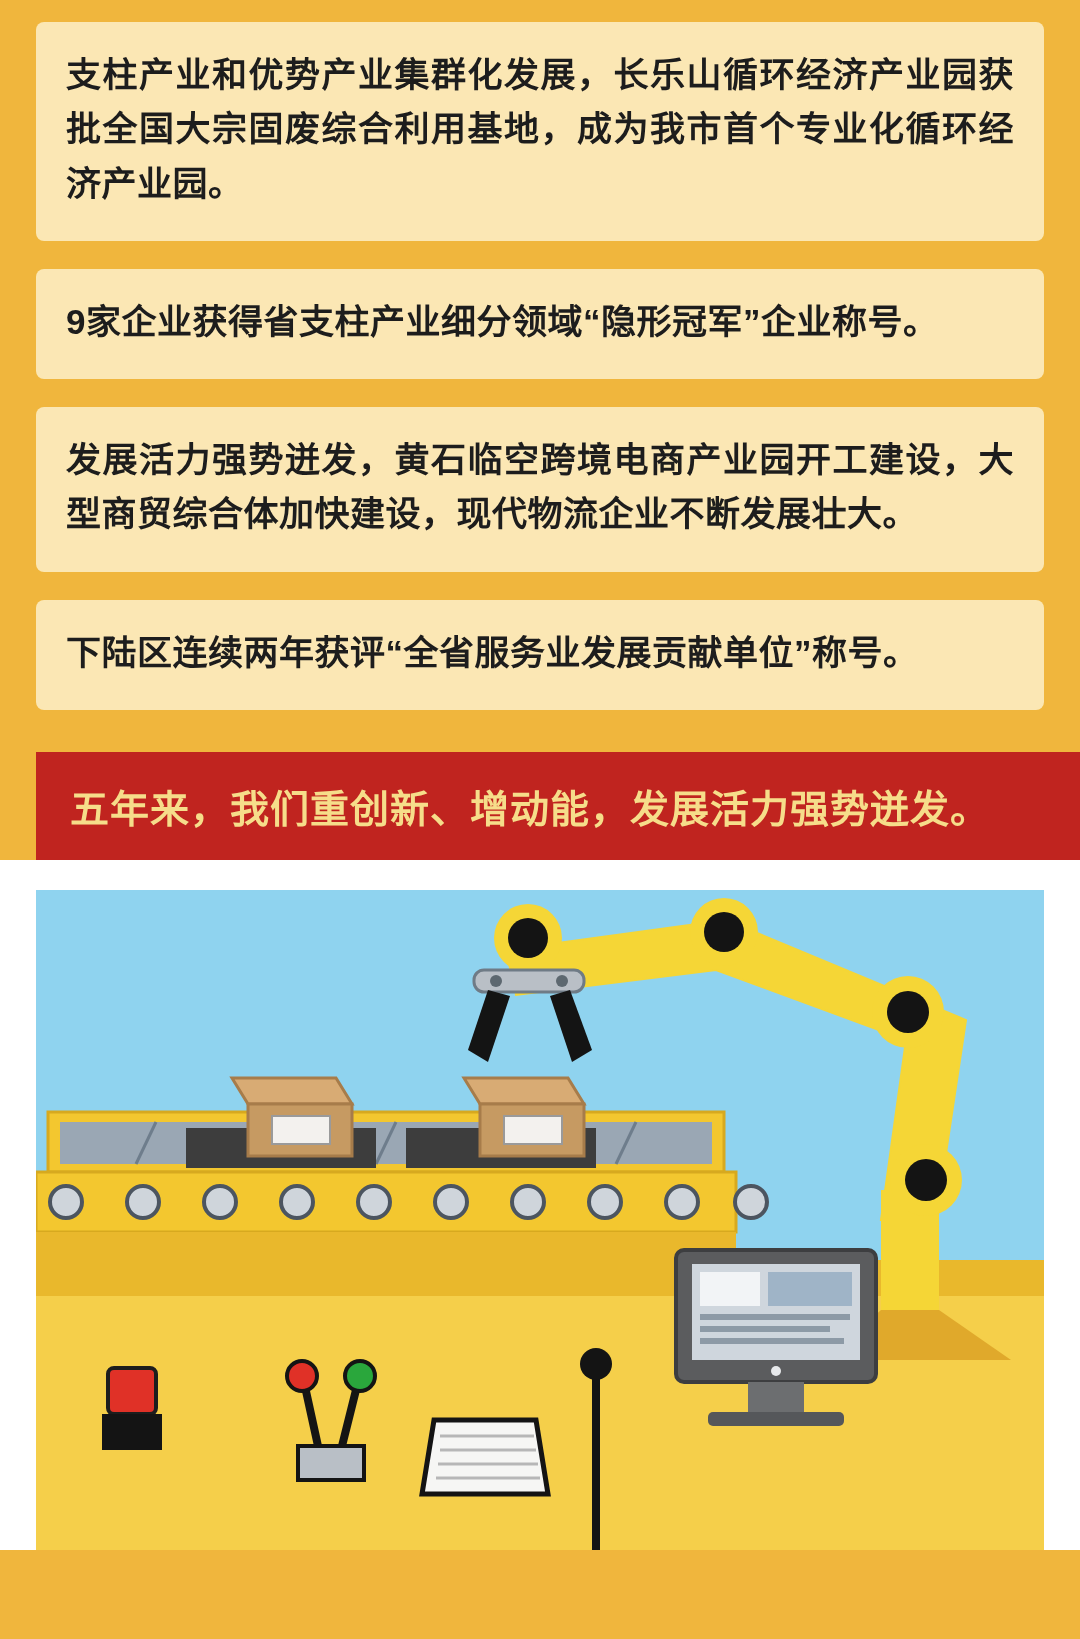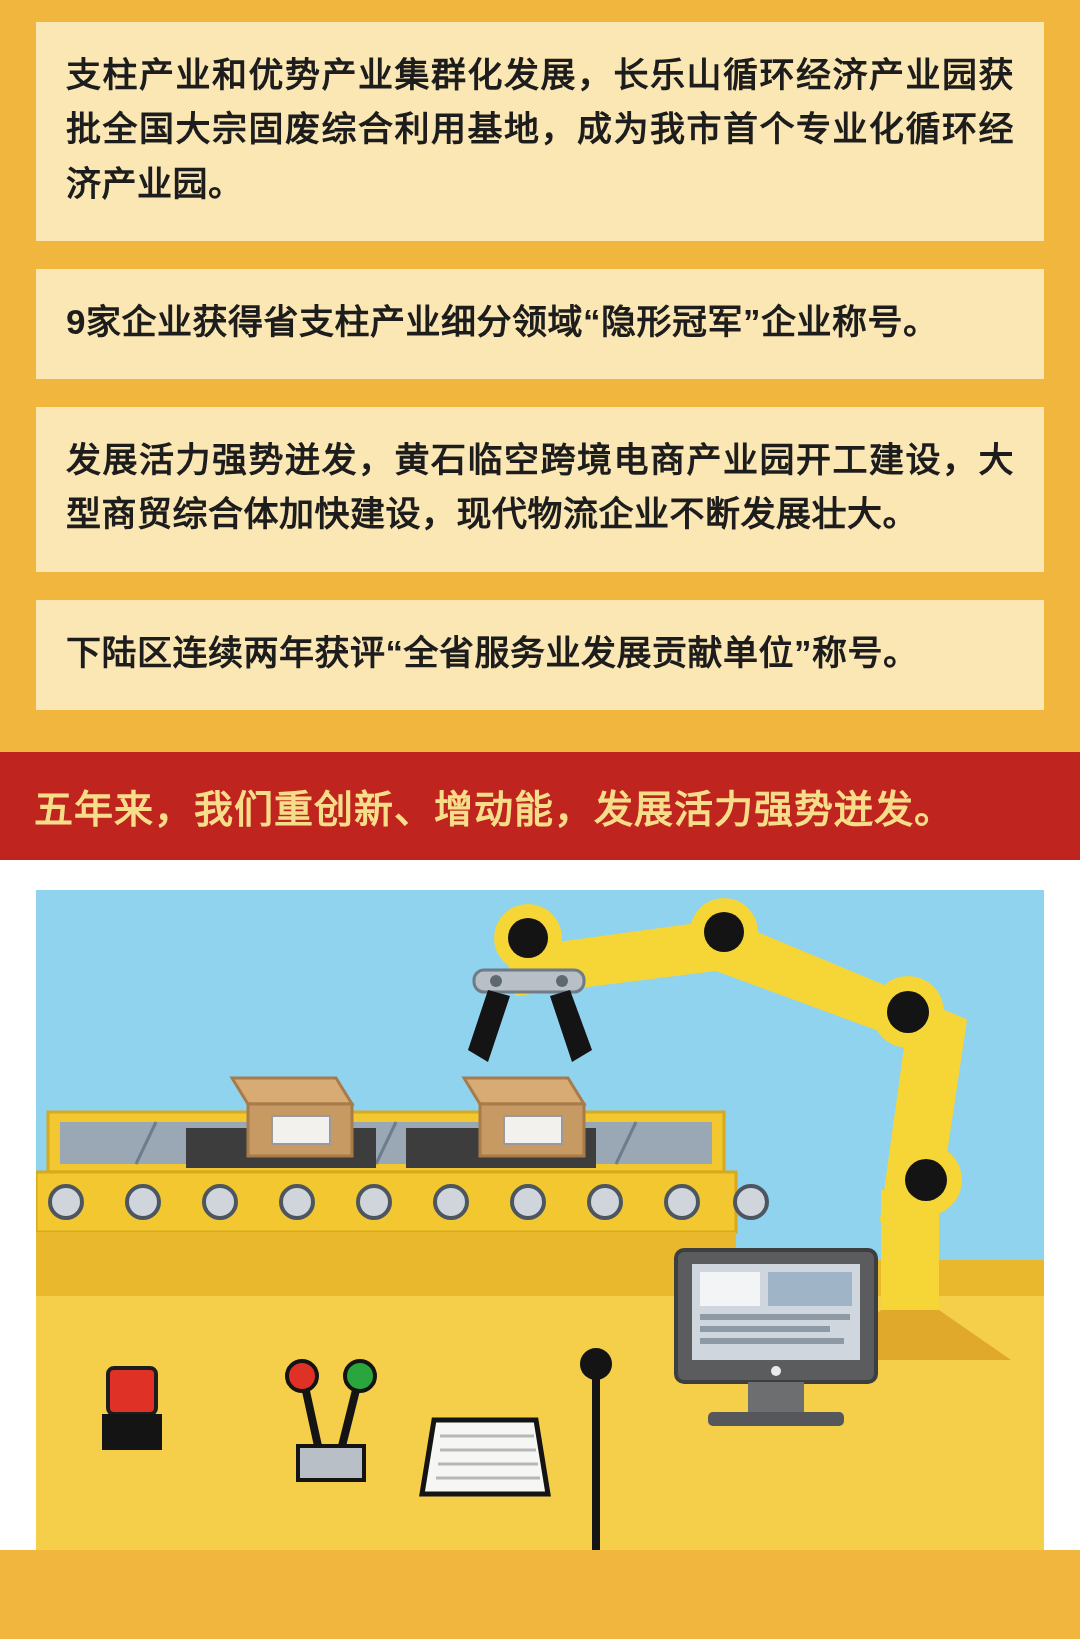--- a/index.html
+++ b/index.html
@@ -19,39 +19,40 @@
     overflow: hidden;
   }
   
   .list-section {
     background: #f0b63d;
     padding: 22px 36px 14px 36px;
     box-sizing: border-box;
   }
   .list-card {
     background: #fbe7b4;
-    border-radius: 0;
+    border-radius: 8px;
     padding: 26px 30px 30px 30px;
     margin-bottom: 28px;
     box-sizing: border-box;
   }
   .list-card p {
     margin: 0;
     font-size: 35px;
     line-height: 1.55;
     color: #1d1d1d;
     font-weight: 600;
     letter-spacing: 0.5px;
     text-align: justify;
   }
   
   .banner {
     background: #c0241f;
     padding: 26px 30px 26px 34px;
     box-sizing: border-box;
+    margin-left: 36px;
   }
   .banner-text {
     margin: 0;
     color: #f6dd8a;
     font-size: 39px;
     font-weight: 700;
     letter-spacing: 1px;
     white-space: nowrap;
   }
   

